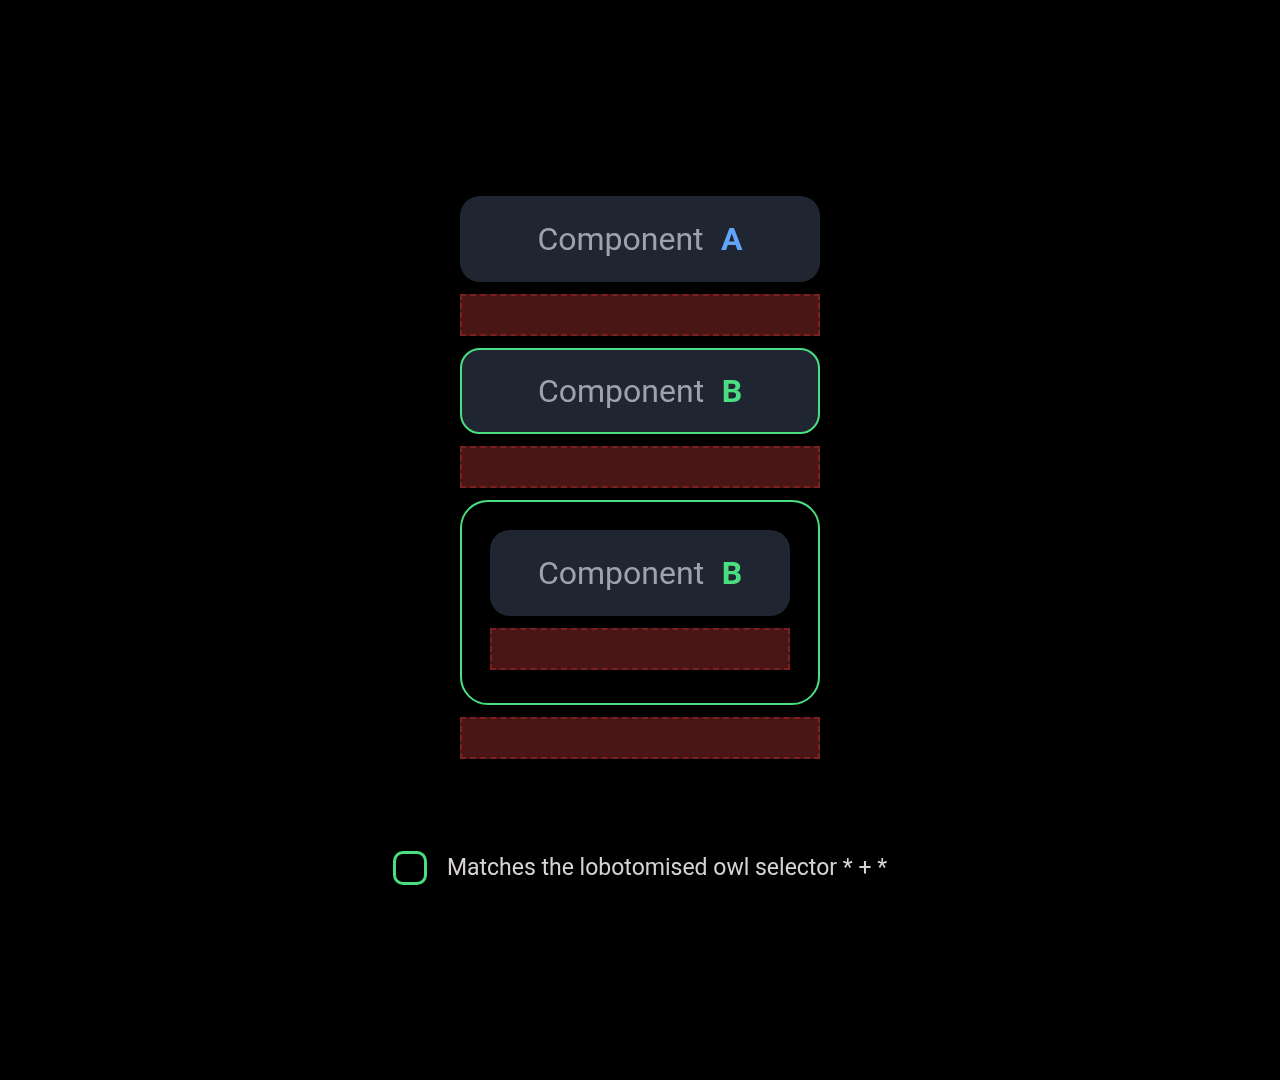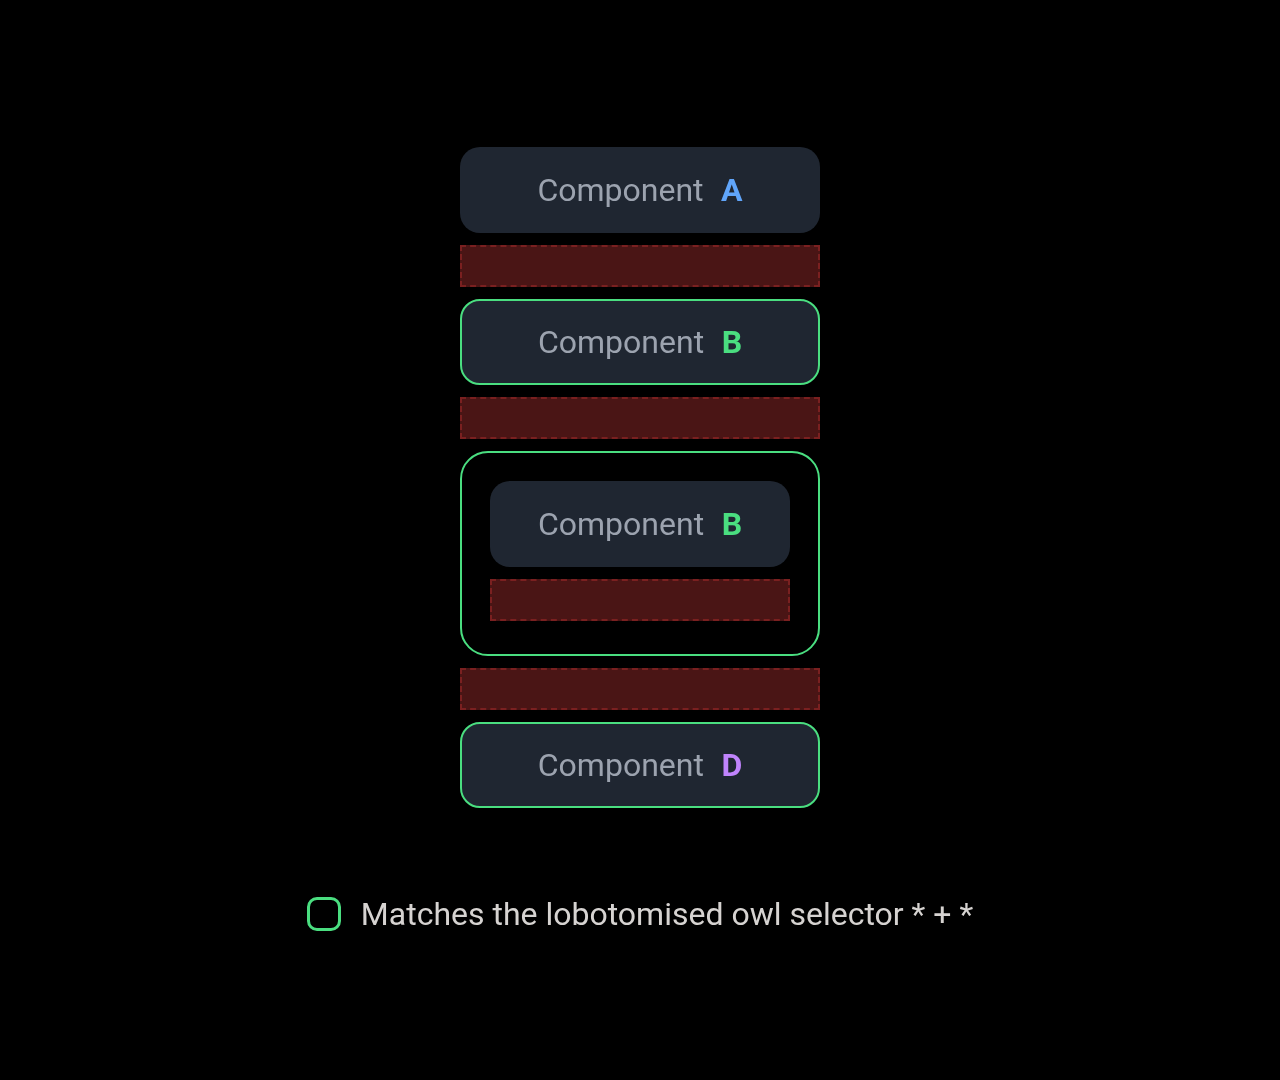--- a/index.html
+++ b/index.html
@@ -87,21 +87,21 @@
     
     .legend-box {
       width: 34px;
       height: 34px;
       border: 3px solid #4ade80;
       border-radius: 10px;
     }
     
     .legend-text {
       color: #d6d3d1;
-      font-size: 32px;
+      font-size: 23px;
     }
     
     .prefix { margin-right: 0.3em; }
   </style>
 </head>
 <body>
 
 <div class="diagram">
 
   <div class="component">
@@ -125,23 +125,19 @@
       <span class="letter letter-b">B</span>
     </div>
 
     <div class="gap"></div>
 
 
   </div>
 
   <div class="gap"></div>
 
-  <div class="component matched">
-    <span class="prefix">Component</span>
-    <span class="letter letter-d">D</span>
-  </div>
 
 </div>
 
 <div class="legend">
   <div class="legend-box"></div>
   <div class="legend-text">Matches the lobotomised owl selector * + *</div>
 </div>
 
 </body></html>

